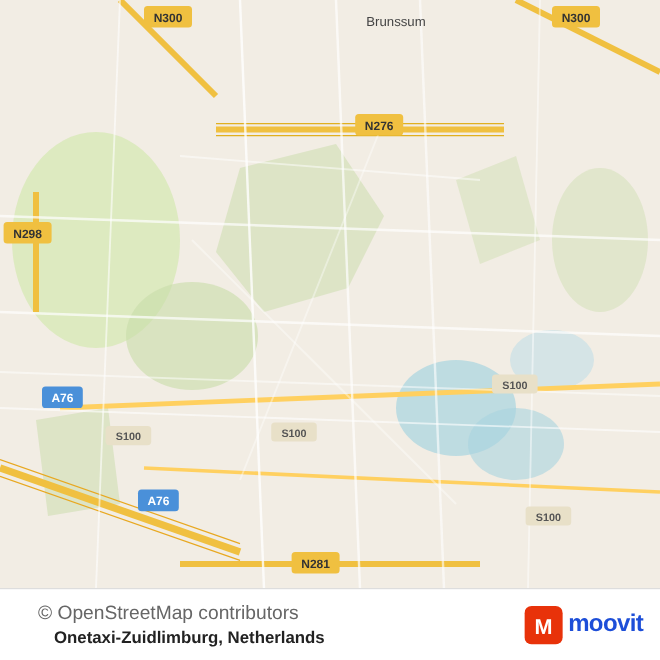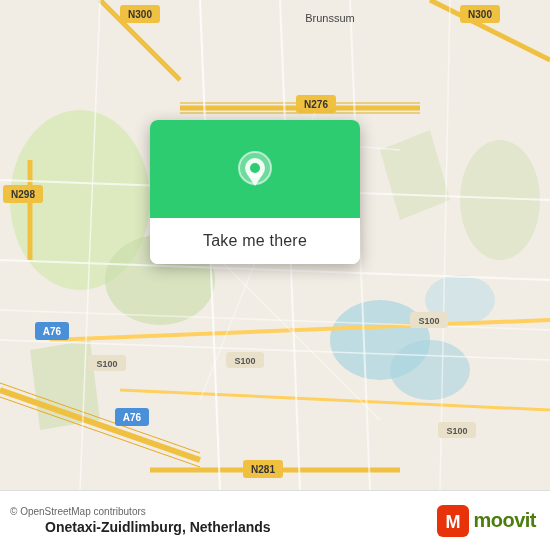--- a/index.html
+++ b/index.html
@@ -79,22 +79,23 @@
       padding: 0 14px 0 10px;
     }
 
     #bottom-left {
       display: flex;
       flex-direction: column;
       gap: 2px;
     }
 
     #copyright-text {
-      font-size: 10px;
+      font-size: 16px;
       color: #666;
+      text-align: center;
     }
 
     #location-name {
       font-size: 14px;
       font-weight: 600;
       color: #222;
       margin-left: 35px;
     }
 
     #moovit-logo {
@@ -104,21 +105,21 @@
     }
 
     #moovit-icon {
       width: 32px;
       height: 32px;
     }
 
     #moovit-text {
       font-size: 20px;
       font-weight: 700;
-      color: #4d7c0f;
+      color: #1d4ed8;
       letter-spacing: -0.5px;
     }
   </style>
 </head>
 <body>
 
 <div id="map-container">
   
   <svg id="map-svg" viewBox="0 0 550 490" xmlns="http://www.w3.org/2000/svg">
 
@@ -196,34 +197,20 @@
     <rect x="438" y="422" width="38" height="16" rx="3" fill="#e8e0c8"></rect>
     <text x="457" y="434" font-size="9" font-weight="bold" text-anchor="middle" fill="#555">S100</text>
 
     <rect x="243" y="460" width="40" height="18" rx="3" fill="#f0c040"></rect>
     <text x="263" y="473" font-size="10" font-weight="bold" text-anchor="middle" fill="#333">N281</text>
 
     <text x="330" y="22" font-size="11" font-weight="500" fill="#444" text-anchor="middle">Brunssum</text>
   </svg>
 
   
-  <div id="popup-card">
-    <div id="popup-green-area">
-      <svg id="location-pin-icon" viewBox="0 0 50 50" xmlns="http://www.w3.org/2000/svg">
-
-        <circle cx="25" cy="20" r="16" fill="white" opacity="0.3"></circle>
-        <circle cx="25" cy="20" r="10" fill="white" opacity="0.9"></circle>
-        <circle cx="25" cy="20" r="5" fill="#2ecc71"></circle>
-        <polygon points="25,38 17,26 33,26" fill="white" opacity="0.9"></polygon>
-
-        <circle cx="25" cy="20" r="16" fill="none" stroke="white" stroke-width="2" opacity="0.6"></circle>
-      </svg>
-    </div>
-    <button id="popup-button">Take me there</button>
-  </div>
 </div>
 
 <div id="bottom-bar">
   <div id="bottom-left">
     <span id="copyright-text">© OpenStreetMap contributors</span>
     <span id="location-name">Onetaxi-Zuidlimburg, Netherlands</span>
   </div>
   <div id="moovit-logo">
     <svg id="moovit-icon" viewBox="0 0 32 32" xmlns="http://www.w3.org/2000/svg">
 

